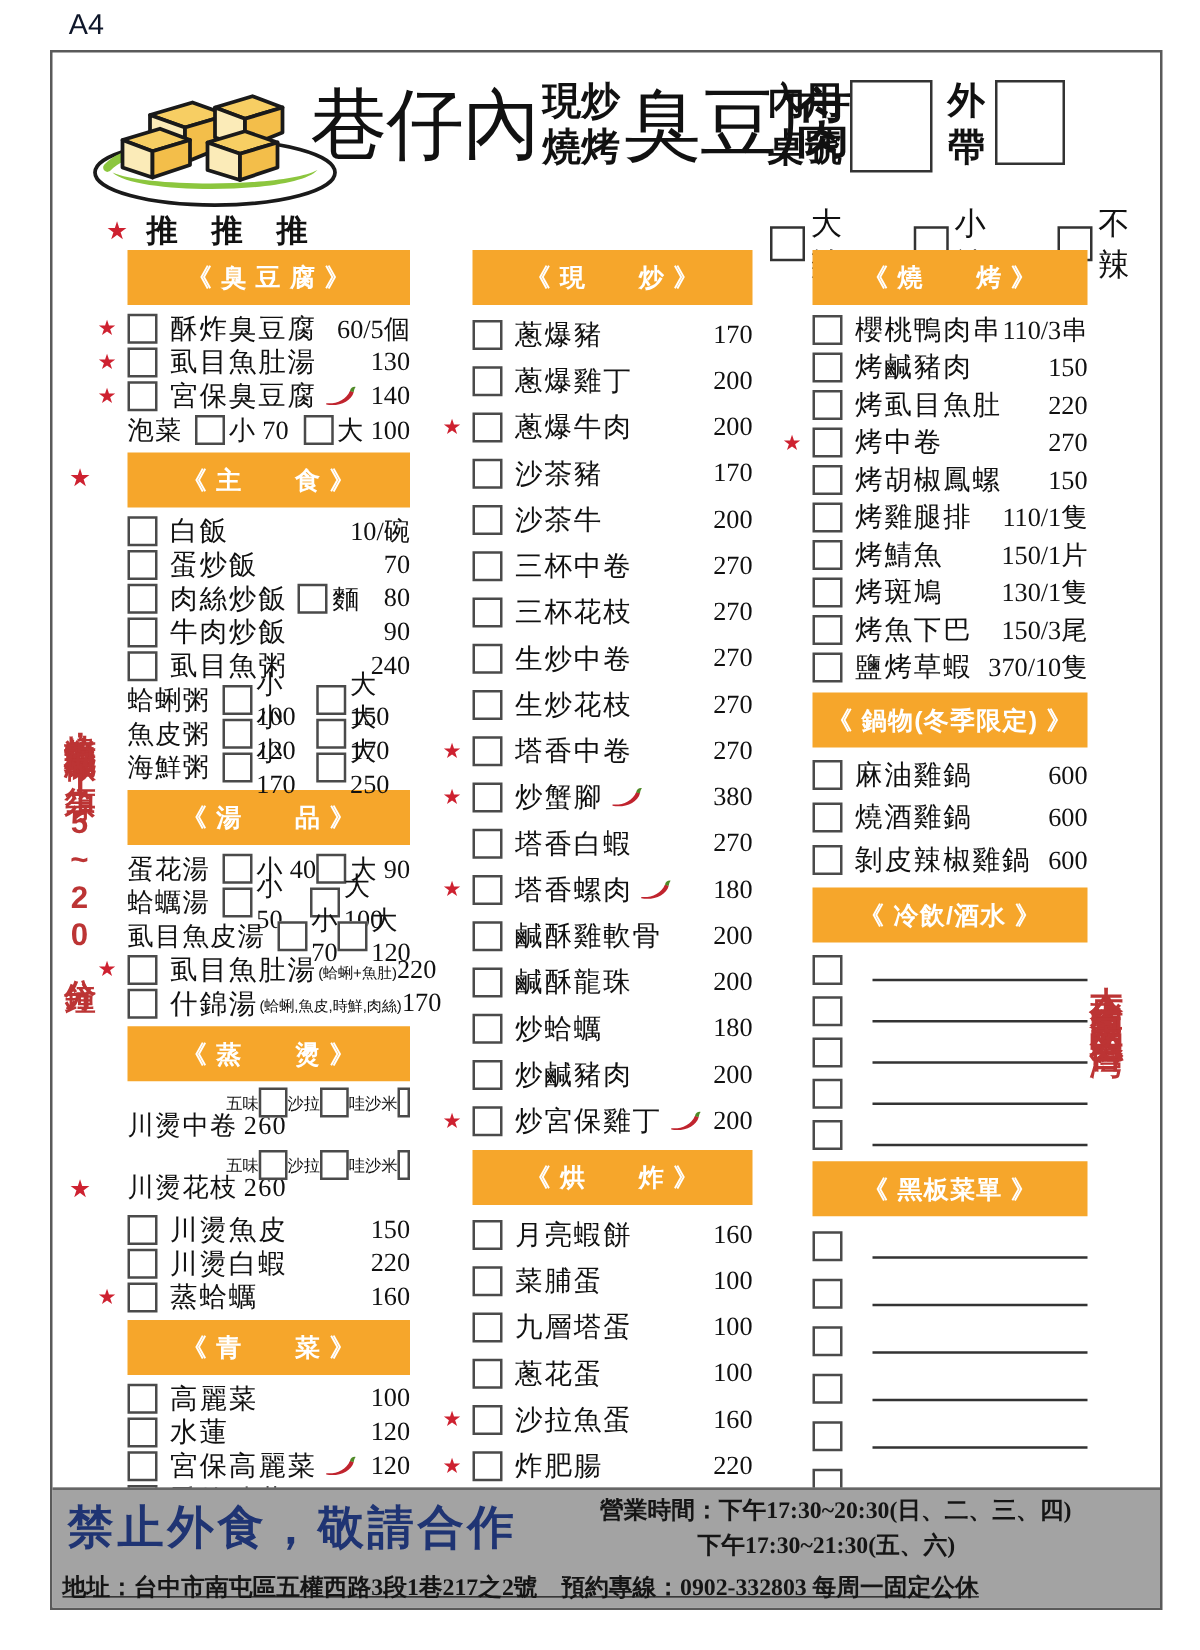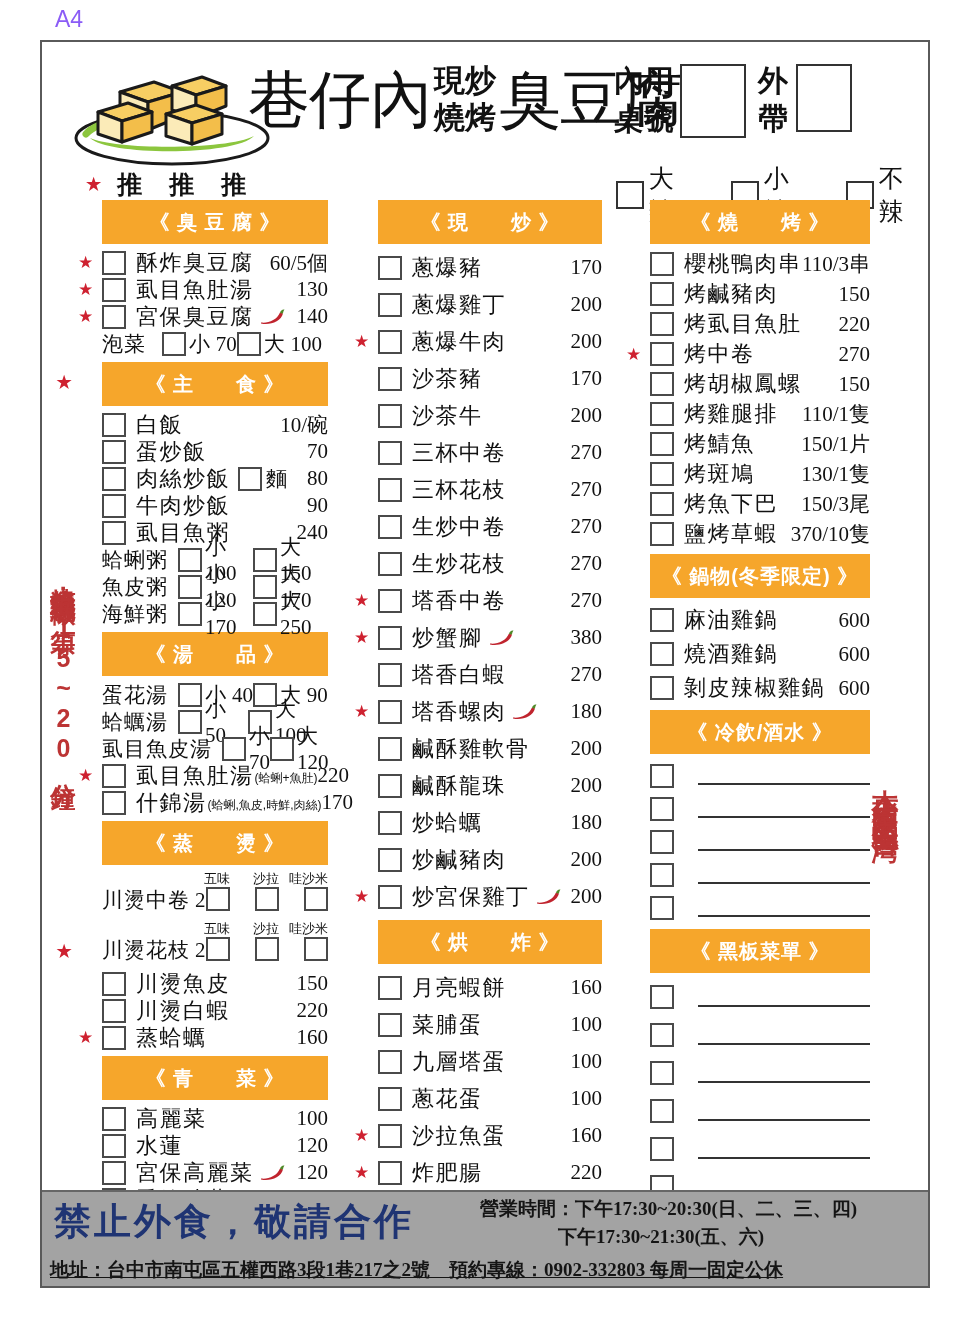--- a/index.html
+++ b/index.html
@@ -1,17 +1,17 @@
 <!DOCTYPE html>
 <html><head>
 <meta charset="utf-8">
 <style>
   html,body{margin:0;padding:0;background:#ffffff;width:960px;height:1320px;position:relative;
     font-family:"Liberation Sans",sans-serif;color:#111;}
-  .a4-label{position:absolute;left:55px;top:6px;font-size:23px;color:#8b5cf6;text-align:center;}
+  .a4-label{position:absolute;left:55px;top:6px;font-size:23px;color:#0f172a;text-align:center;}
   .page{position:absolute;left:40px;top:40px;width:886px;height:1244px;border:2px solid #5a5a5a;background:#fff;}
 
   
   .logo{position:absolute;left:26px;top:14px;width:208px;height:114px;}
   .title{position:absolute;left:206px;top:16px;display:flex;align-items:center;white-space:nowrap;}
   .t-big{font-size:62px;font-weight:400;font-family:"Liberation Serif",serif;letter-spacing:-1px;}
   .t-stack{display:flex;flex-direction:column;margin:0 3px;font-size:31px;font-weight:900;line-height:1.18;font-family:"Liberation Serif",serif;}
   .order{position:absolute;left:572px;top:20px;display:flex;align-items:flex-start;}
   .o-label{font-size:30px;font-weight:600;line-height:1.25;}
   .o-box-big{width:62px;height:70px;border:2px solid #333;margin:2px 12px 0 6px;background:#fff;}
@@ -44,31 +44,31 @@
   .star{color:#CE2130;font-size:17px;}
   .checkbox{width:20px;height:20px;border:2px solid #4a4a4a;background:#fff;flex:0 0 20px;margin-right:10px;}
   .name{font-size:22px;letter-spacing:1.5px;white-space:nowrap;}
   .col-mid .name{font-size:22px;}
   .note{font-size:12px;margin-left:1px;white-space:nowrap;transform:translateY(3px);}
   .price{margin-left:auto;font-size:21px;font-family:"Liberation Serif",serif;white-space:nowrap;}
   .extra-box{margin-left:8px;margin-right:4px;}
   .extra-label{font-size:21px;}
 
   .prefix{font-size:21px;letter-spacing:1px;white-space:nowrap;}
-  .opts{flex:1;display:flex;justify-content:center;margin-left:10px;}
+  .opts{flex:1;display:flex;justify-content:space-between;margin-left:10px;}
   .opt{display:flex;align-items:center;}
   .opt .checkbox{margin-right:3px;}
   .opt-text{font-size:21px;}
   .opt-text .num{font-family:"Liberation Serif",serif;}
 
   .row-multi{position:relative;height:50px;margin-left:24px;}
   .mname{position:absolute;left:0;bottom:6px;font-size:21px;letter-spacing:1px;white-space:nowrap;}
   .mname .num{font-family:"Liberation Serif",serif;margin-left:5px;}
   .mgrid{position:absolute;right:0;top:0;display:flex;}
-  .mcol{width:49px;display:flex;flex-direction:column;align-items:flex-end;}
+  .mcol{width:49px;display:flex;flex-direction:row;align-items:center;}
   .mlabel{font-size:13px;height:17px;white-space:nowrap;}
   .mbox{width:20px;height:20px;border:2px solid #4a4a4a;background:#fff;}
 
   .line{flex:1;border-bottom:2.5px solid #333;height:1px;margin-left:14px;transform:translateY(8px);}
 
   .chili{margin-left:6px;display:inline-flex;flex:0 0 auto;}
 
   
   .vnote{position:absolute;display:flex;flex-direction:column;align-items:center;color:#BC3434;font-weight:700;}
   .vnote-left{left:6px;top:330px;height:590px;justify-content:space-between;width:32px;}

